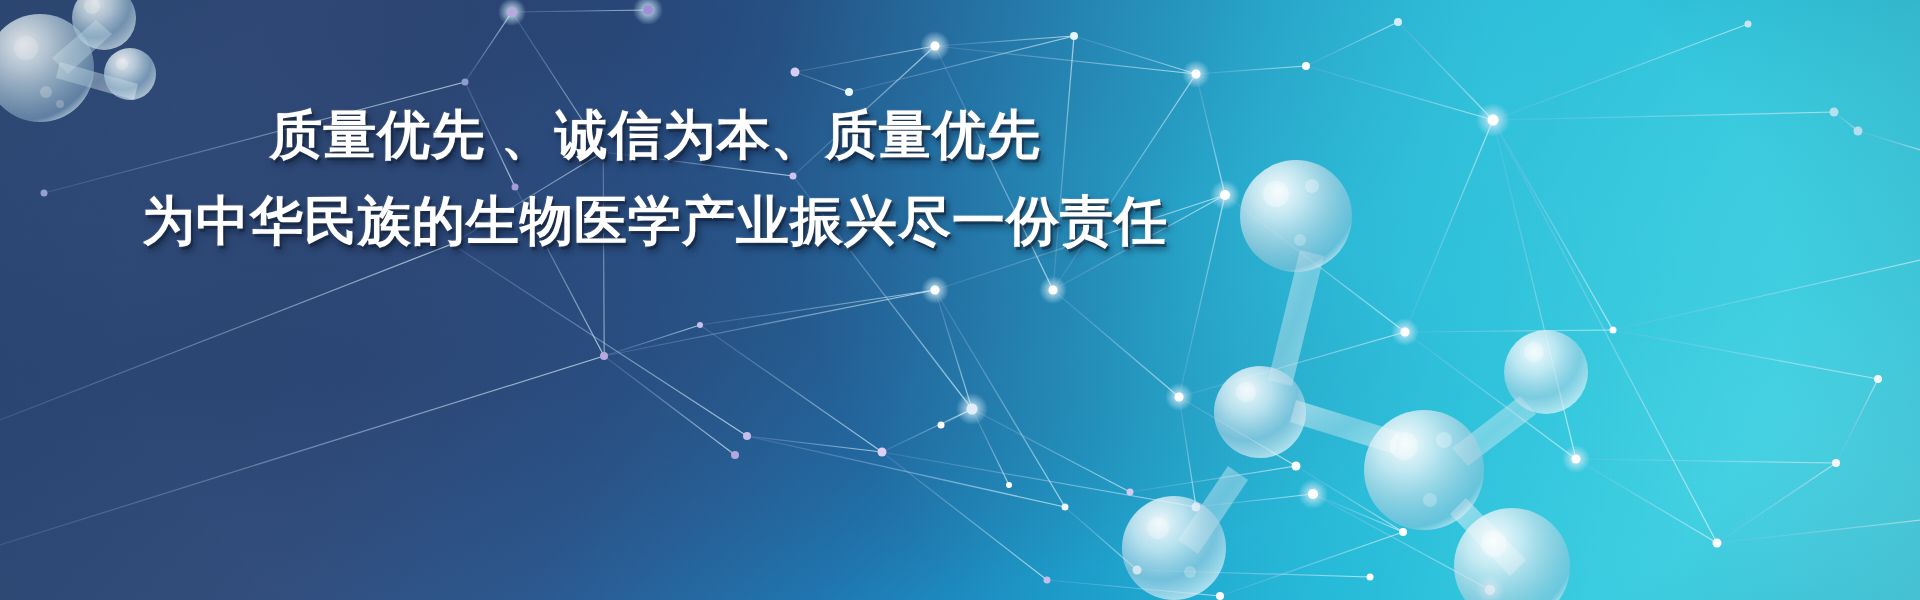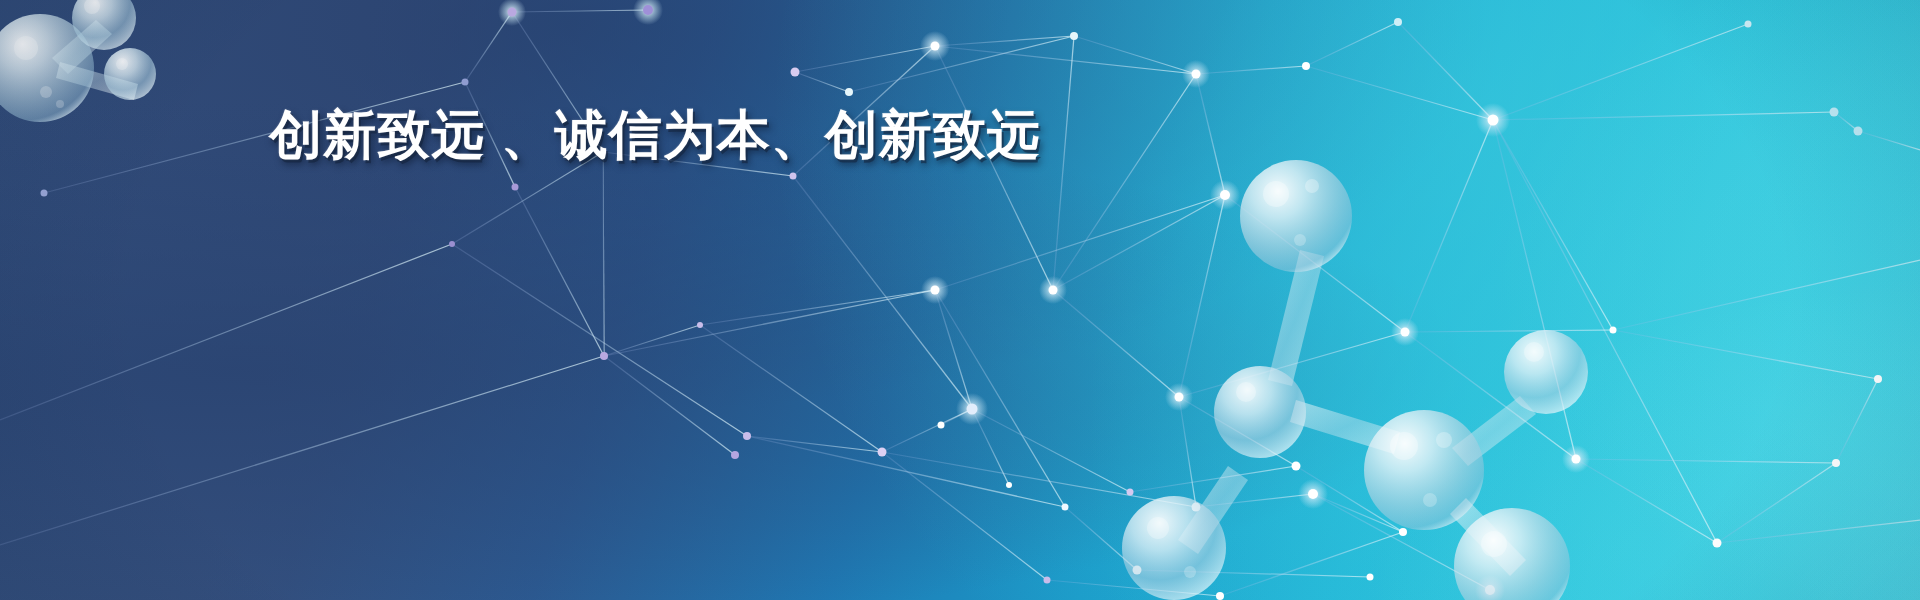--- a/index.html
+++ b/index.html
@@ -293,16 +293,17 @@
       <circle cx="1534" cy="352" r="10" fill="#ffffff" opacity="0.30"></circle>
       <circle cx="1494" cy="544" r="13" fill="#ffffff" opacity="0.30"></circle>
       <circle cx="1158" cy="528" r="11" fill="#ffffff" opacity="0.28"></circle>
       <circle cx="1190" cy="572" r="6" fill="#ffffff" opacity="0.24"></circle>
     </g>
   </svg>
 
   <div class="layer" id="bg-vig"></div>
 
   <div id="text-block">
-    <div class="headline" id="headline-1">创新致远 、诚信为本、创新致远</div>
+    <div class="headline" id="headline-1">质量优先 、诚信为本、质量优先</div>
+    <div class="headline" id="headline-2">为中华民族的生物医学产业振兴尽一份责任</div>
   </div>
 
 </div>
 
 </body></html>

